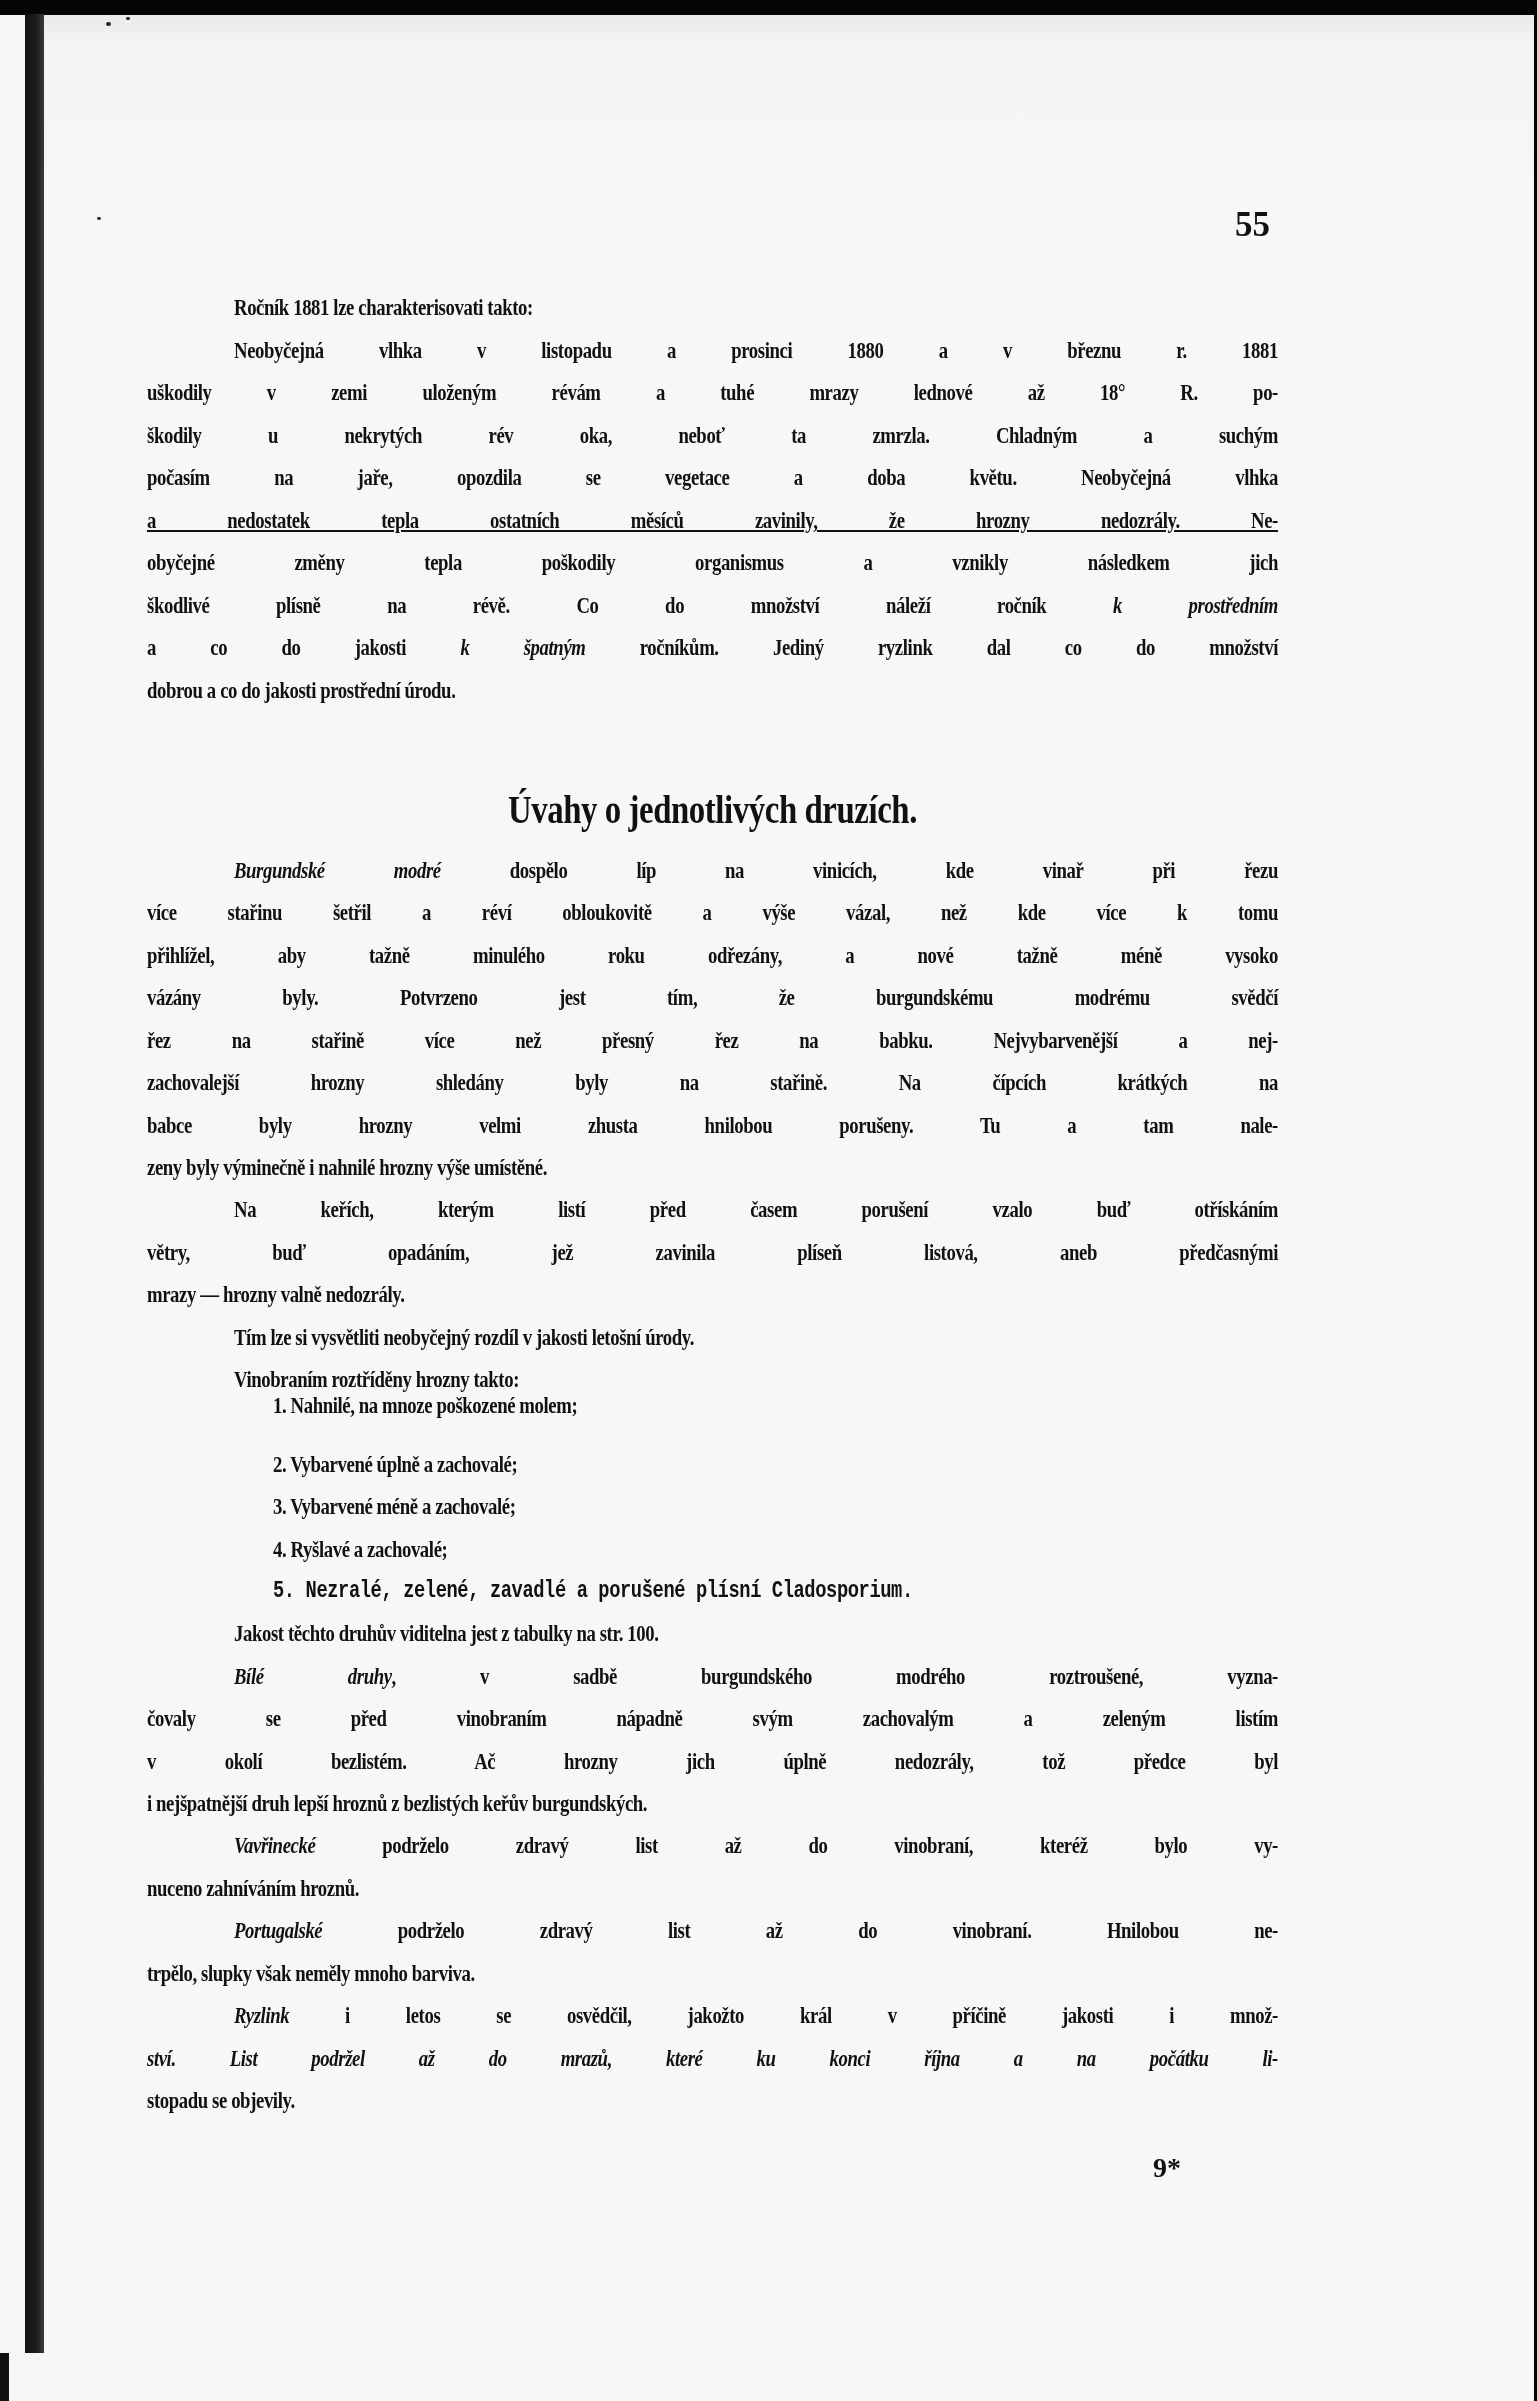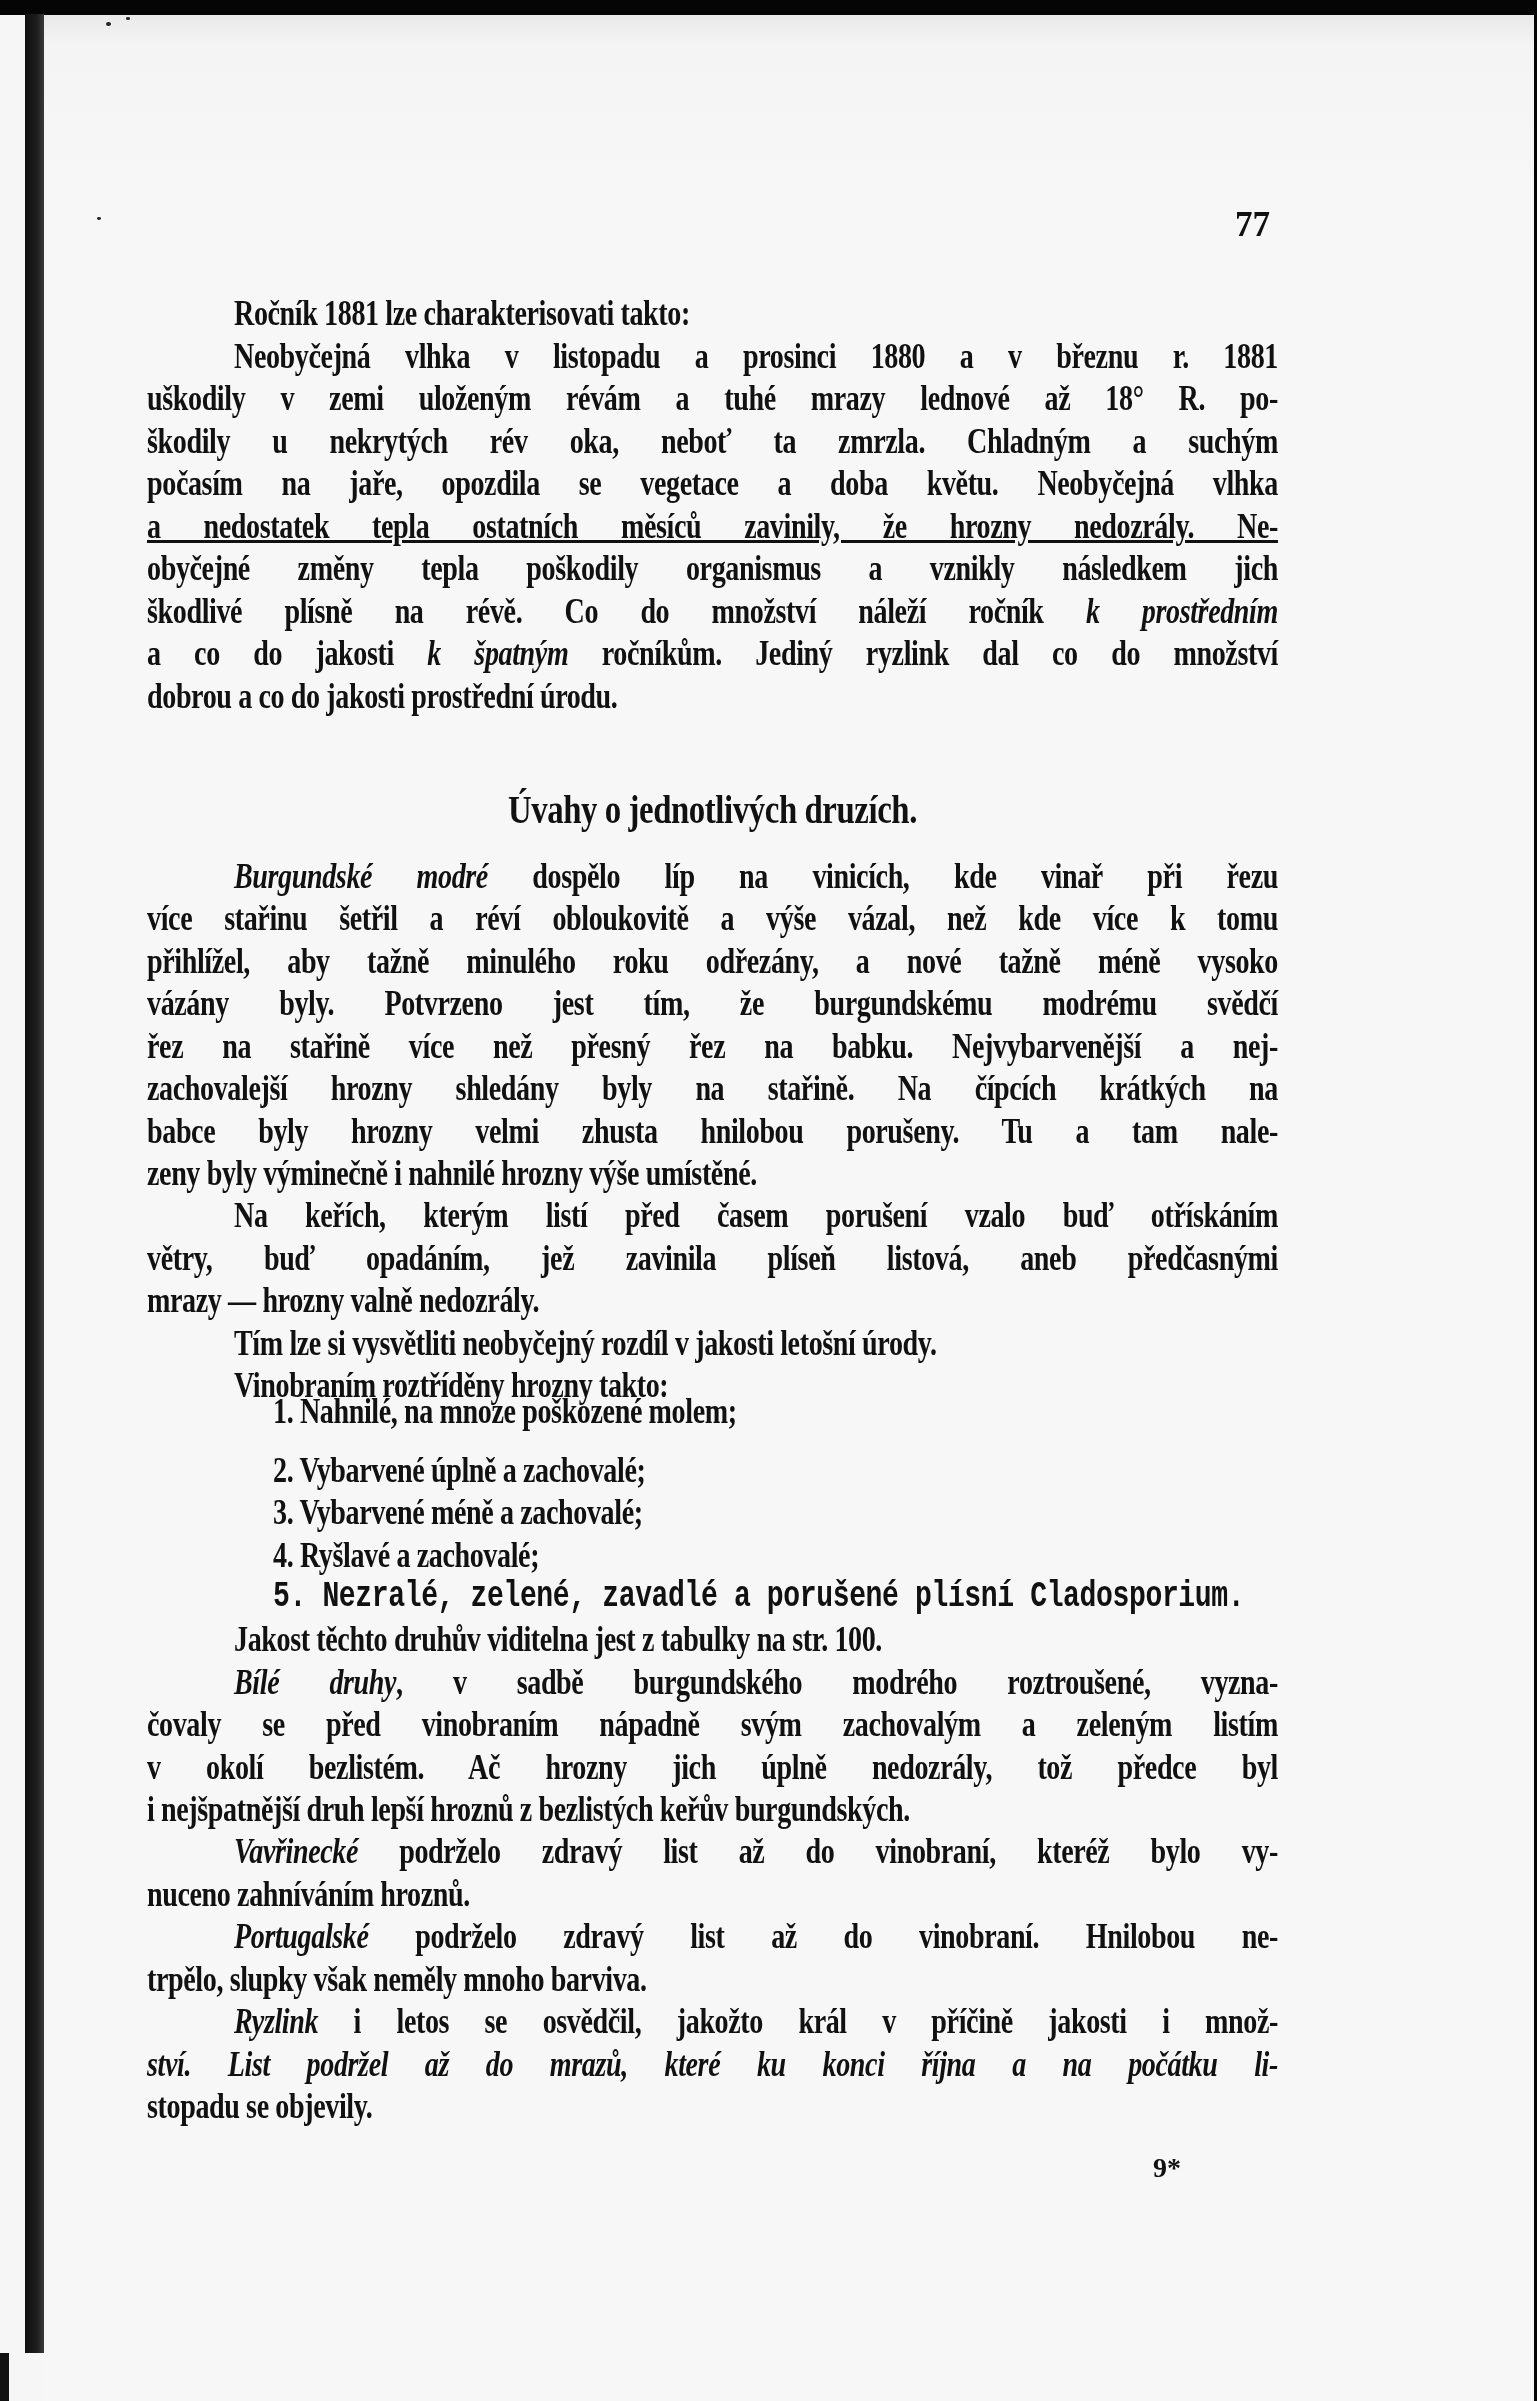--- a/index.html
+++ b/index.html
@@ -13,25 +13,24 @@
   .gutter-bar-low { position: absolute; left: 0; top: 2353px; width: 8.6px; height: 126px; background: #111; }
   .page {
     position: absolute; left: 44px; top: 15.4px; width: 1490px; height: 2464px;
     background: linear-gradient(180deg,#e9e9e9 0px,#f4f4f4 29px,#f7f7f7 192px,#f7f7f7 100%);
   }
   .speck { position: absolute; background: #222; border-radius: 50%; }
 
   .line {
     position: absolute; left: 147px; width: 1131px; height: 38px;
     font-family: "Liberation Serif", serif; font-weight: bold; color: #111;
-    font-size: 36px; line-height: 38px; white-space: nowrap;
+    font-size: 24px; line-height: 38px; white-space: nowrap;
     text-align: justify; text-align-last: justify;
     transform-origin: left top;
     letter-spacing: -0.5px;
-    margin-top: 6px;
   }
   .line.last { text-align-last: left; }
   .line.indent { padding-left: 87px; width: 1044px; }
   .line.item { padding-left: 126px; width: 1005px; text-align-last: left; }
   .line .it { font-style: italic; font-weight: bold; }
   .squeeze { display: inline-block; transform: scaleX(0.78); transform-origin: left center; width: 128.2%; }
   .heading {
     position: absolute; left: 147px; width: 1131px; top: 788px; height: 43px;
     text-align: center; font-family: "Liberation Serif", serif; font-weight: bold;
     font-size: 40px; line-height: 43px; color: #111; letter-spacing: -0.5px;
@@ -52,21 +51,21 @@
 <div class="scan-top"></div>
 <div class="page">
   <div class="speck" style="left:62px;top:6.7px;width:4.8px;height:3.8px"></div>
   <div class="speck" style="left:82px;top:1.9px;width:4.3px;height:2.9px"></div>
   <div class="speck" style="left:53px;top:202px;width:3.8px;height:2.9px"></div>
 </div>
 <div class="gutter-bar"></div>
 <div class="gutter-bar-low"></div>
 <div class="scan-right"></div>
 
-<div class="page-number">77</div>
+<div class="page-number">55</div>
 <div class="heading"><span>Úvahy o jednotlivých druzích.</span></div>
 <div id="lines-a">
     <div class="line last indent" style="top: 288px;">
       <span class="squeeze" style="text-align: inherit; display: block;"><span>Ročník 1881 lze charakterisovati takto:</span></span>
     </div>
     <div class="line indent" style="top: 331px;">
       <span class="squeeze" style="text-align: inherit; display: block;"><span>Neobyčejná vlhka v listopadu a prosinci 1880 a v březnu r. 1881</span></span>
     </div>
     <div class="line " style="top: 373px;">
       <span class="squeeze" style="text-align: inherit; display: block;"><span>uškodily v zemi uloženým révám a tuhé mrazy lednové až 18° R. po-</span></span>

